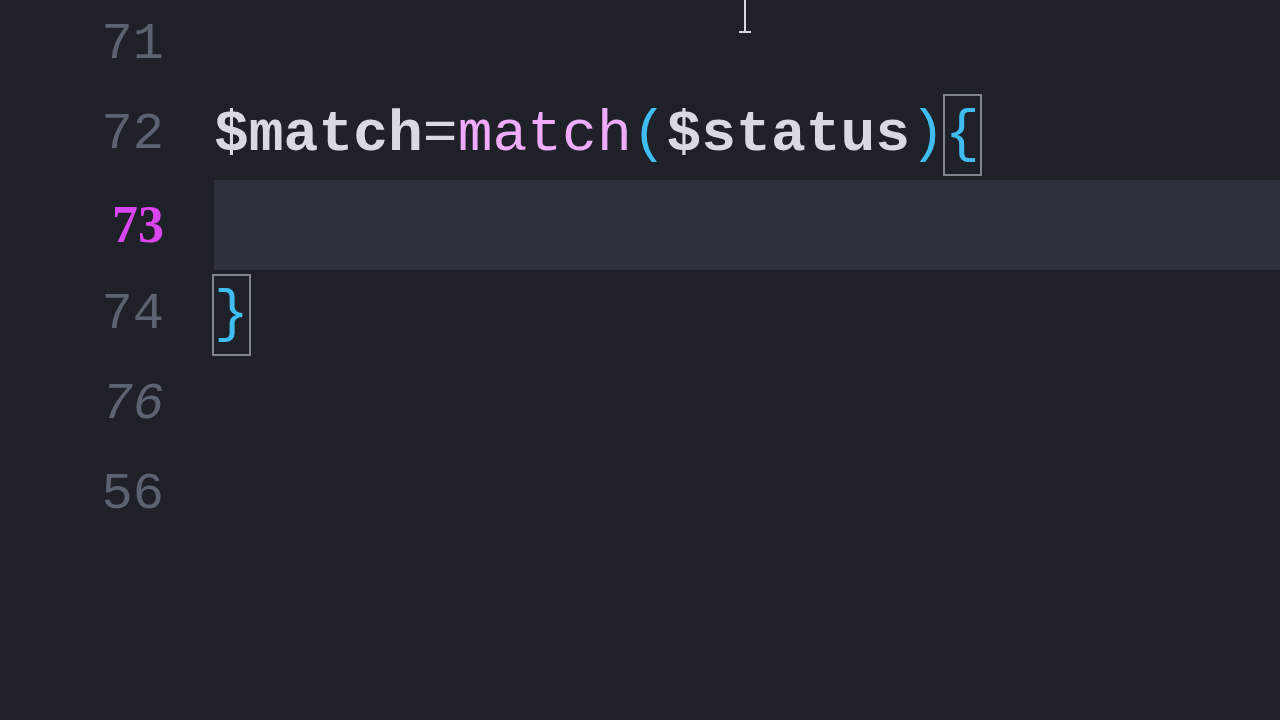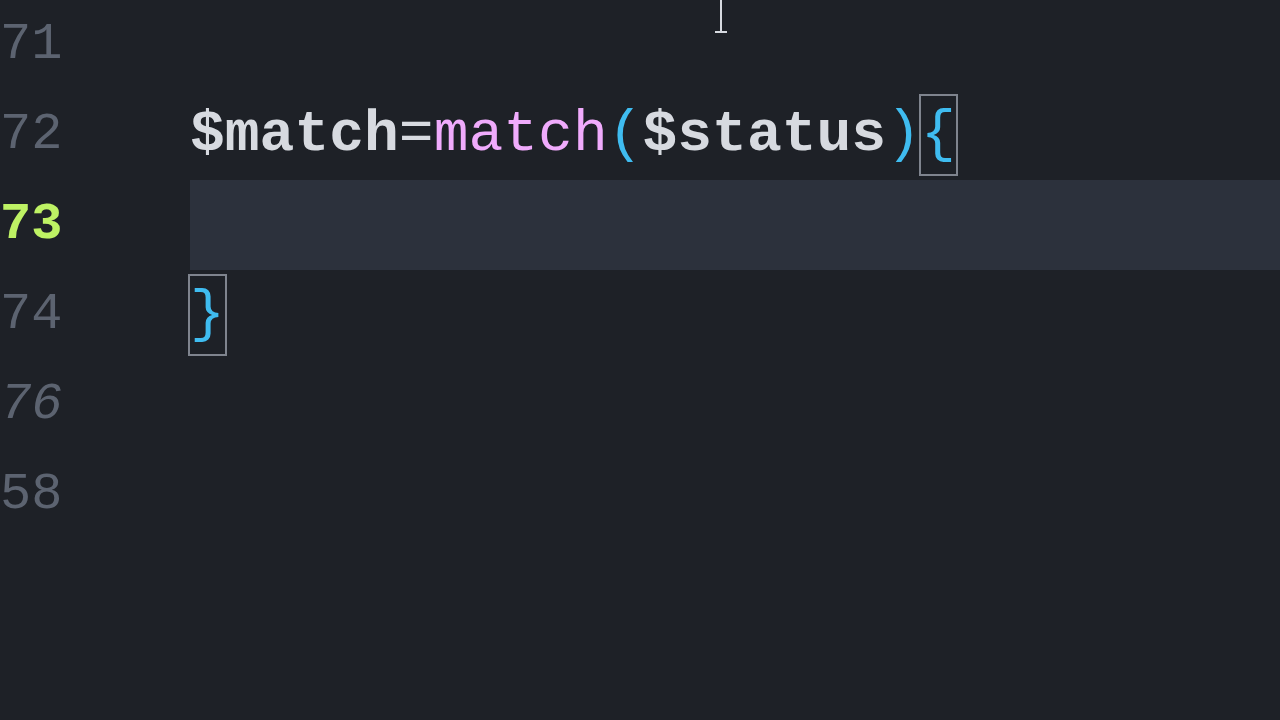--- a/index.html
+++ b/index.html
@@ -12,41 +12,43 @@
     width: 1280px;
     height: 720px;
     position: relative;
   }
   .editor {
     display: flex;
     height: 100%;
   }
   .gutter {
     width: 190px;
-    text-align: left;
+    text-align: right;
     padding-right: 50px;
     user-select: none;
+    margin-left: 24px;
   }
   .code-area {
     flex: 1;
     position: relative;
   }
   .line {
     height: 90px;
     line-height: 90px;
     white-space: pre;
     position: relative;
   }
   .gutter .line {
     color: #5c6370;
     font-size: 52px;
   }
   .gutter .line.current {
-    color: #bef264;
+    color: #d946ef;
     font-weight: 600;
+    font-family: Liberation Serif, serif;
   }
   .code-area .line.current-bg {
     background: #2c313c;
   }
   .line-71 { height: 90px; }
   .line-72 { height: 90px; }
   .line-73 { height: 90px; }
   .line-74 { height: 90px; }
   .line-75 { height: 90px; }
   .line-76 { height: 90px; font-style: italic; }
@@ -90,21 +92,21 @@
 </head>
 <body>
 
 <div class="editor">
   <div class="gutter">
     <div class="line line-71">71</div>
     <div class="line line-72">72</div>
     <div class="line line-73 current">73</div>
     <div class="line line-74">74</div>
     <div class="line line-76">76</div>
-    <div class="line line-77">58</div>
+    <div class="line line-77">56</div>
   </div>
   <div class="code-area">
     <div class="text-cursor"></div>
     <div class="line line-71"></div>
     <div class="line line-72"><span class="tok-var">$match</span><span class="tok-op">=</span><span class="tok-func">match</span><span class="tok-paren">(</span><span class="tok-var">$status</span><span class="tok-paren">)</span><span class="bracket-box"><span class="tok-brace">{</span></span></div>
     <div class="line line-73 current-bg"></div>
     <div class="line line-74"><span class="bracket-box"><span class="tok-brace">}</span></span></div>
     <div class="line line-75"></div>
     <div class="line line-76"></div>
     <div class="line line-77"></div>

